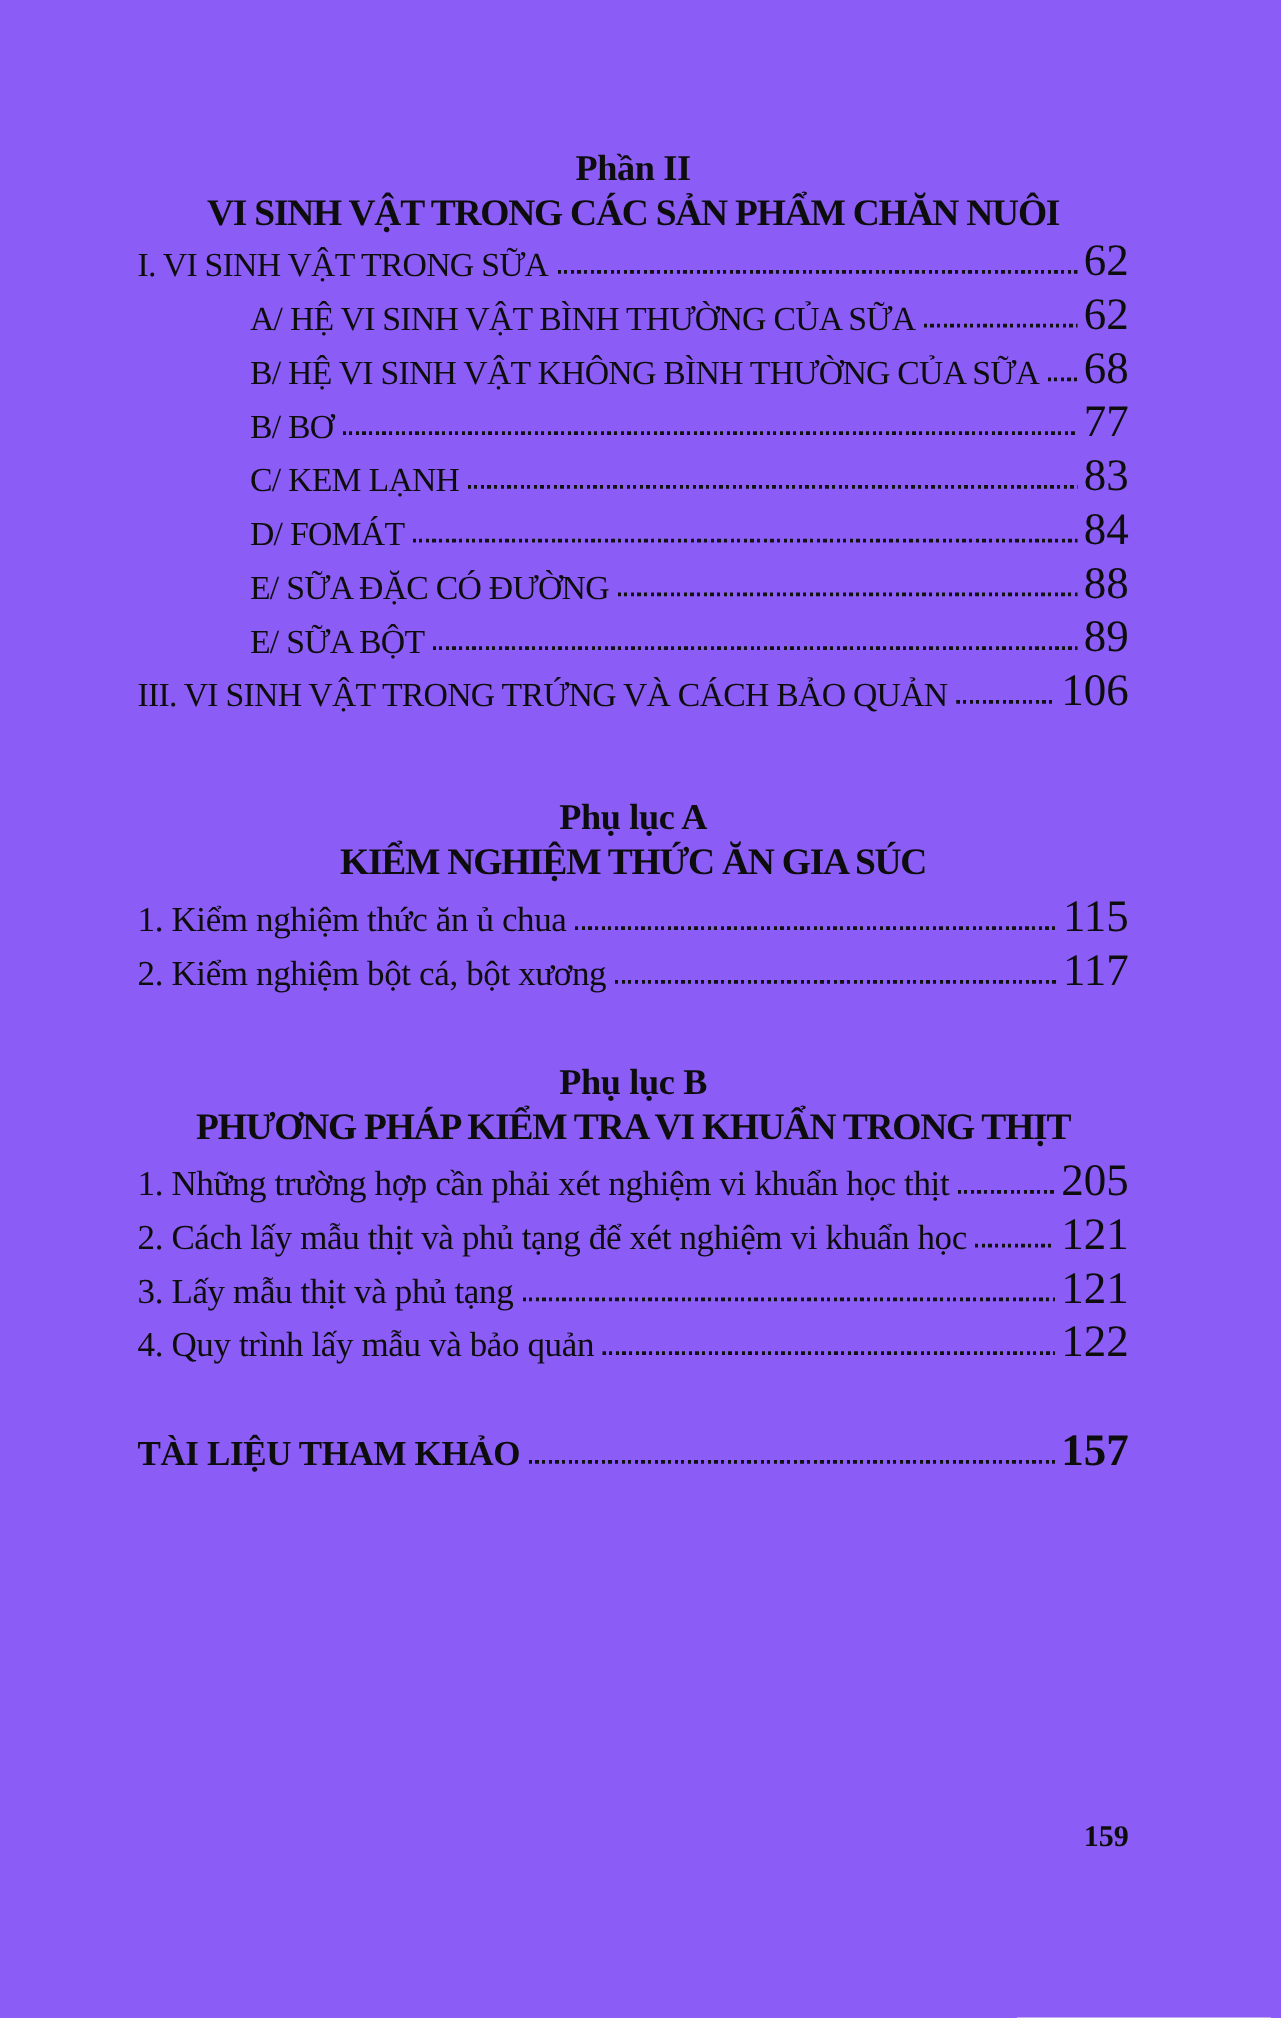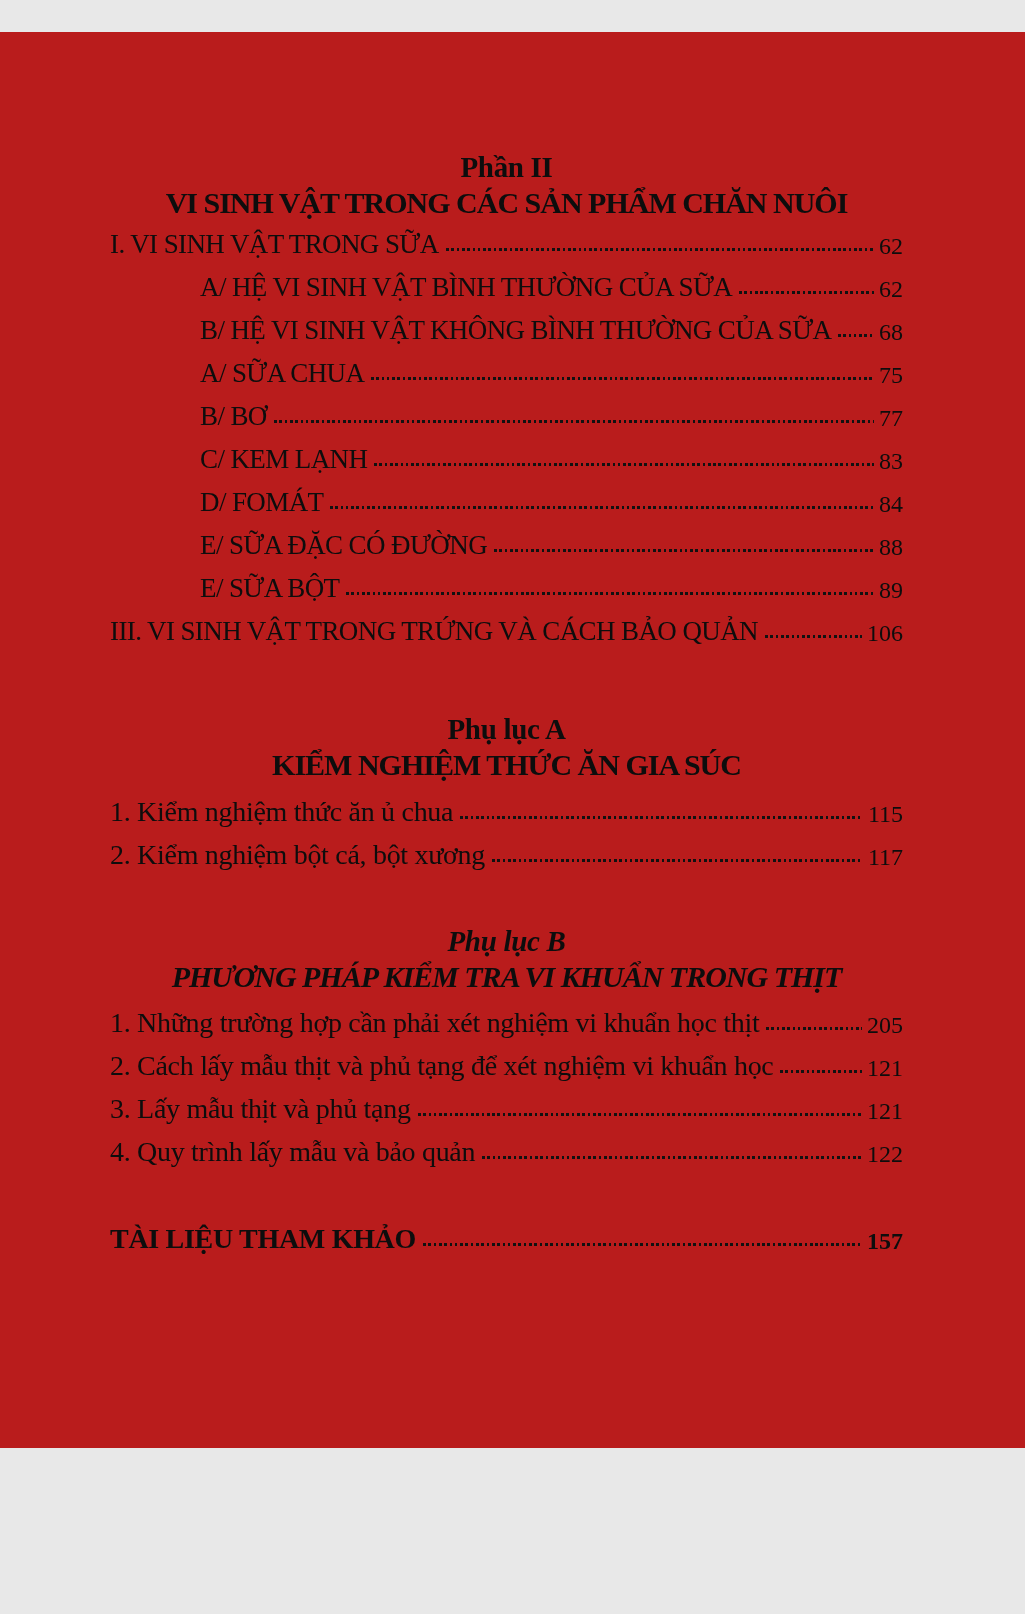--- a/index.html
+++ b/index.html
@@ -3,26 +3,25 @@
 <meta charset="utf-8">
 <style>
   html, body {
     margin: 0;
     padding: 0;
     background: #e8e8e8;
   }
   .page {
     position: relative;
     width: 1025px;
-    height: 1416px;
-    background: #b91c1c;
+    height: 1614px;
+    background: #8b5cf6;
     color: #0d0d0d;
     font-family: "Liberation Serif", "DejaVu Serif", serif;
     overflow: hidden;
-    margin-top: 32px;
   }
   .content {
     position: absolute;
     left: 110px;
     top: 0;
     width: 793px;
   }
   .heading {
     text-align: center;
     font-weight: bold;
@@ -33,21 +32,21 @@
     line-height: 35px;
     letter-spacing: -0.3px;
   }
   .heading .line2 {
     font-size: 30px;
     line-height: 35px;
     letter-spacing: -1px;
   }
   #heading-1 { margin-top: 118px; }
   #heading-2 { margin-top: 62px; }
-  #heading-3 { margin-top: 50px; font-style: italic; }
+  #heading-3 { margin-top: 50px; }
   .rows { margin-top: 0; }
   #rows-2 { margin-top: 6px; }
   #rows-3 { margin-top: 5px; }
 
   .toc-row {
     display: flex;
     align-items: flex-end;
     height: 43px;
     padding-bottom: 5px;
     box-sizing: border-box;
@@ -67,21 +66,21 @@
   .toc-row.indent { padding-left: 90px; }
   .leader {
     flex: 1 1 auto;
     min-width: 10px;
     height: 3px;
     margin: 0 5px 7px 7px;
     background-image: repeating-linear-gradient(
       to right, #111 0px, #111 2.6px, transparent 2.6px, transparent 5.3px);
   }
   .toc-row .page-num {
-    font-size: 24px;
+    font-size: 36px;
     line-height: 1;
     flex: 0 0 auto;
   }
   .references { margin-top: 44px; }
   .references .label,
   .references .page-num { font-weight: bold; }
 
   .folio {
     position: absolute;
     right: 122px;
@@ -111,25 +110,20 @@
         <span class="label">A/ HỆ VI SINH VẬT BÌNH THƯỜNG CỦA SỮA</span>
         <span class="leader"></span>
         <span class="page-num">62</span>
       </div>
       <div class="toc-row upper indent">
         <span class="label">B/ HỆ VI SINH VẬT KHÔNG BÌNH THƯỜNG CỦA SỮA</span>
         <span class="leader"></span>
         <span class="page-num">68</span>
       </div>
       <div class="toc-row upper indent">
-        <span class="label">A/ SỮA CHUA</span>
-        <span class="leader"></span>
-        <span class="page-num">75</span>
-      </div>
-      <div class="toc-row upper indent">
         <span class="label">B/ BƠ</span>
         <span class="leader"></span>
         <span class="page-num">77</span>
       </div>
       <div class="toc-row upper indent">
         <span class="label">C/ KEM LẠNH</span>
         <span class="leader"></span>
         <span class="page-num">83</span>
       </div>
       <div class="toc-row upper indent">

